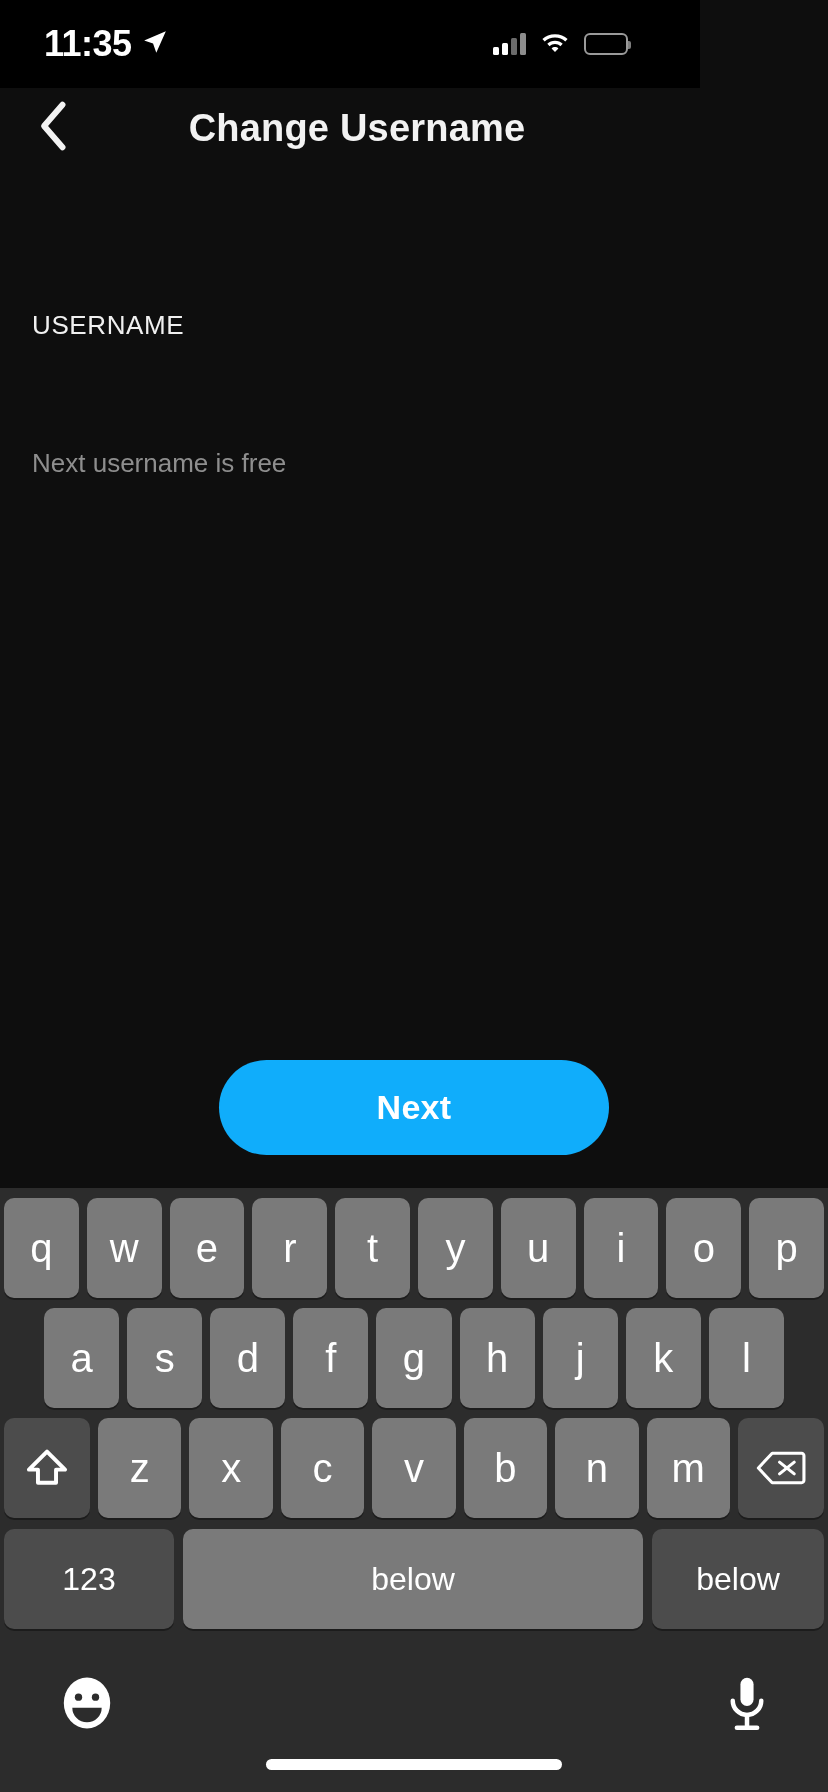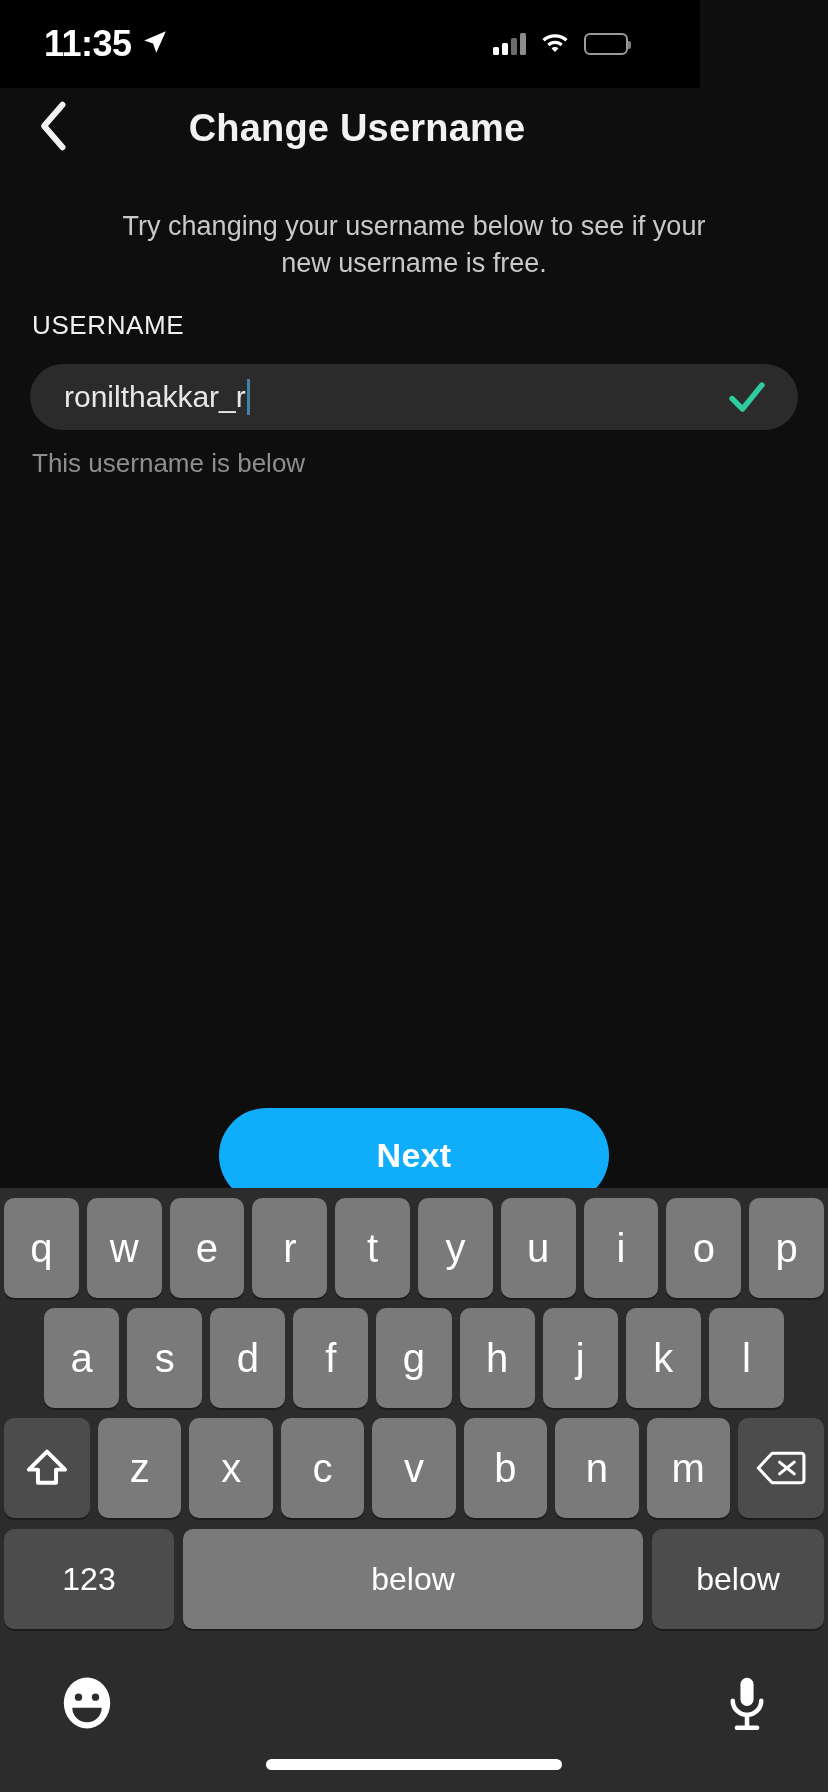--- a/index.html
+++ b/index.html
@@ -102,21 +102,20 @@
     color:#8e8e8e; font-size:26px;
   }
 
   
   #next-button {
     position:absolute; top:1060px; left:219px;
     width:390px; height:95px;
     background:#10ADFB; border-radius:48px;
     display:flex; align-items:center; justify-content:center;
     cursor:pointer;
-    margin-top:48px;
   }
   #next-label {
     color:#fff; font-size:34px; font-weight:700;
     letter-spacing:0.3px;
   }
 
   
   #keyboard {
     position:absolute; top:1188px; left:0;
     width:828px; height:604px;
@@ -199,36 +198,25 @@
     <div id="back-button">
       <span>
         <svg width="34" height="52" viewBox="0 0 24 36">
           <polyline points="18,3 5,18 18,33" fill="none" stroke="#f2f2f2" stroke-width="4.2" stroke-linecap="round" stroke-linejoin="round"></polyline>
         </svg>
       </span>
     </div>
     <div id="page-title">Change Username</div>
   </div>
 
-  <div id="subtitle">Try changing your username below to see if your new username is free.</div>
 
   <div id="field-label">USERNAME</div>
 
-  <div id="username-field">
-    <span id="username-value">ronilthakkar_r</span>
-    <span id="text-caret"></span>
-    <span id="field-spacer"></span>
-    <span id="valid-check">
-      <svg width="42" height="42" viewBox="0 0 28 28">
-        <polyline points="4,15 11,22 24,6" fill="none" stroke="#2ECC9F" stroke-width="3.6" stroke-linecap="round" stroke-linejoin="round"></polyline>
-      </svg>
-    </span>
-  </div>
-
-  <div id="helper-text">This username is below</div>
+
+  <div id="helper-text">Next username is free</div>
 
   <div id="next-button">
     <span id="next-label">Next</span>
   </div>
 
   <div id="keyboard">
 
     <div class="kb-row" id="kb-row-1">
       <div class="key">q</div>
       <div class="key">w</div>

